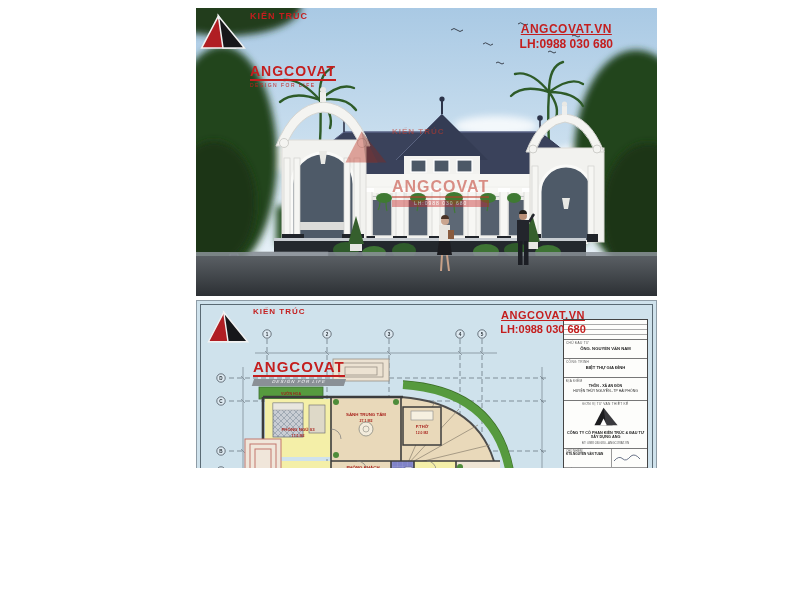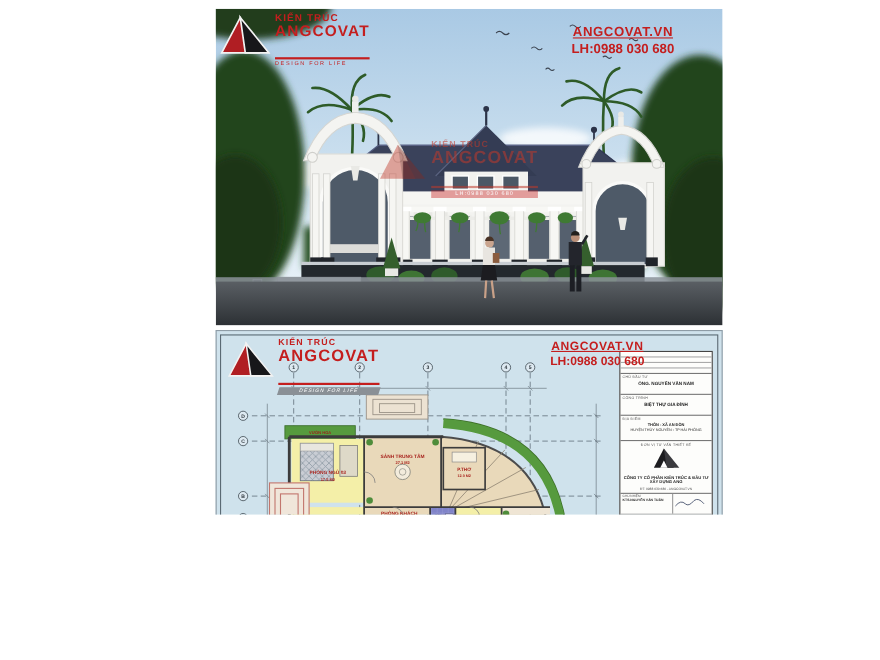--- a/index.html
+++ b/index.html
@@ -6,21 +6,21 @@
   .canvas{position:relative;width:800px;height:468px;background:#fff;overflow:hidden;
           font-family:"Liberation Sans",sans-serif;}
   
   .render{position:absolute;left:196px;top:8px;width:461px;height:288px;overflow:hidden;}
   .render svg.scene{position:absolute;left:0;top:0;}
   .overlay{position:absolute;z-index:5;}
   .logo-row{display:flex;align-items:flex-start;gap:4px;}
   .logo-txt{line-height:1;}
   .logo-type{font-size:9px;font-weight:bold;color:#c41e1e;letter-spacing:1px;}
   .logo-name{font-size:14px;font-weight:bold;color:#c41e1e;letter-spacing:1px;
-             border-bottom:2px solid #c41e1e;padding-bottom:17px;}
+             border-bottom:2px solid #c41e1e;padding-bottom:1px;margin-top:43px;}
   .logo-tag{font-size:5px;color:#c41e1e;letter-spacing:1.5px;margin-top:2px;}
   .contact{text-align:center;line-height:1.25;color:#c41e1e;font-weight:bold;}
   .contact .l1{font-size:12px;letter-spacing:.5px;text-decoration:underline;}
   .contact .l2{font-size:12px;}
   .wm{left:148px;top:120px;display:flex;gap:4px;opacity:.55;}
   .wm .logo-type{font-size:8px;}
   .wm .logo-name{font-size:16px;border-bottom-width:2px;}
   .wm-banner{margin-top:2px;background:rgba(196,30,30,.75);color:#fff;font-size:5px;
              text-align:center;letter-spacing:1px;padding:1px 3px;}
   

